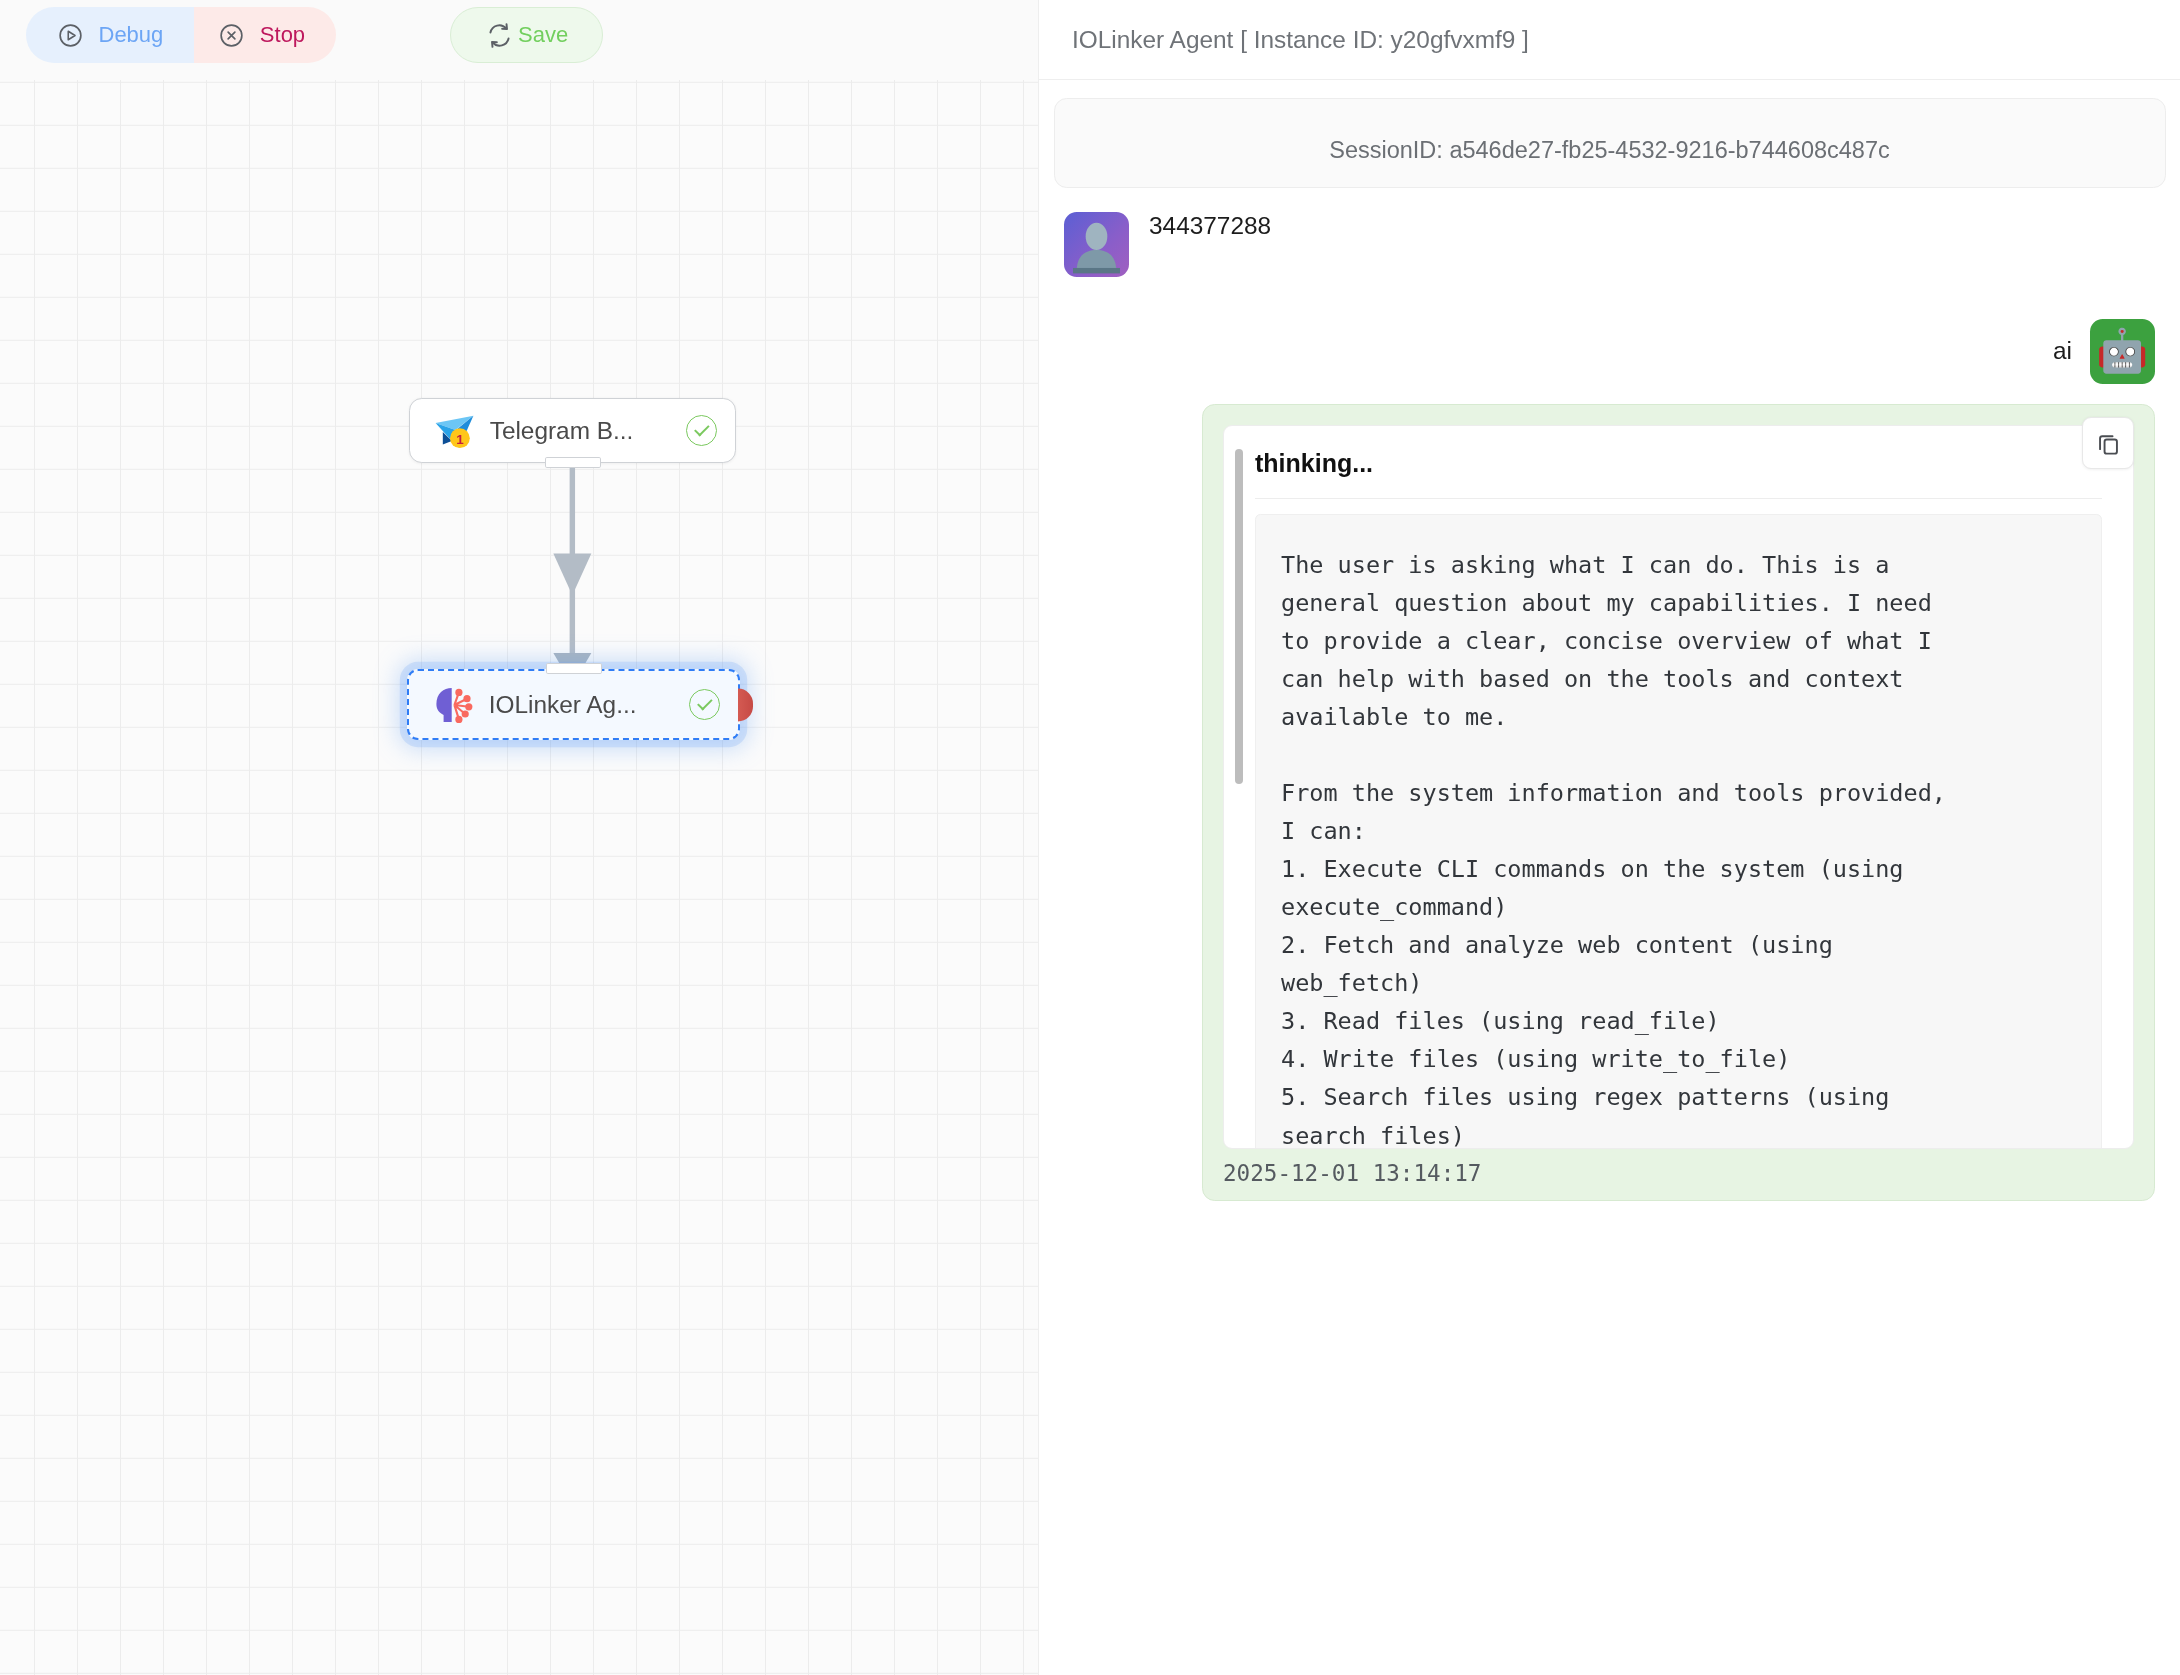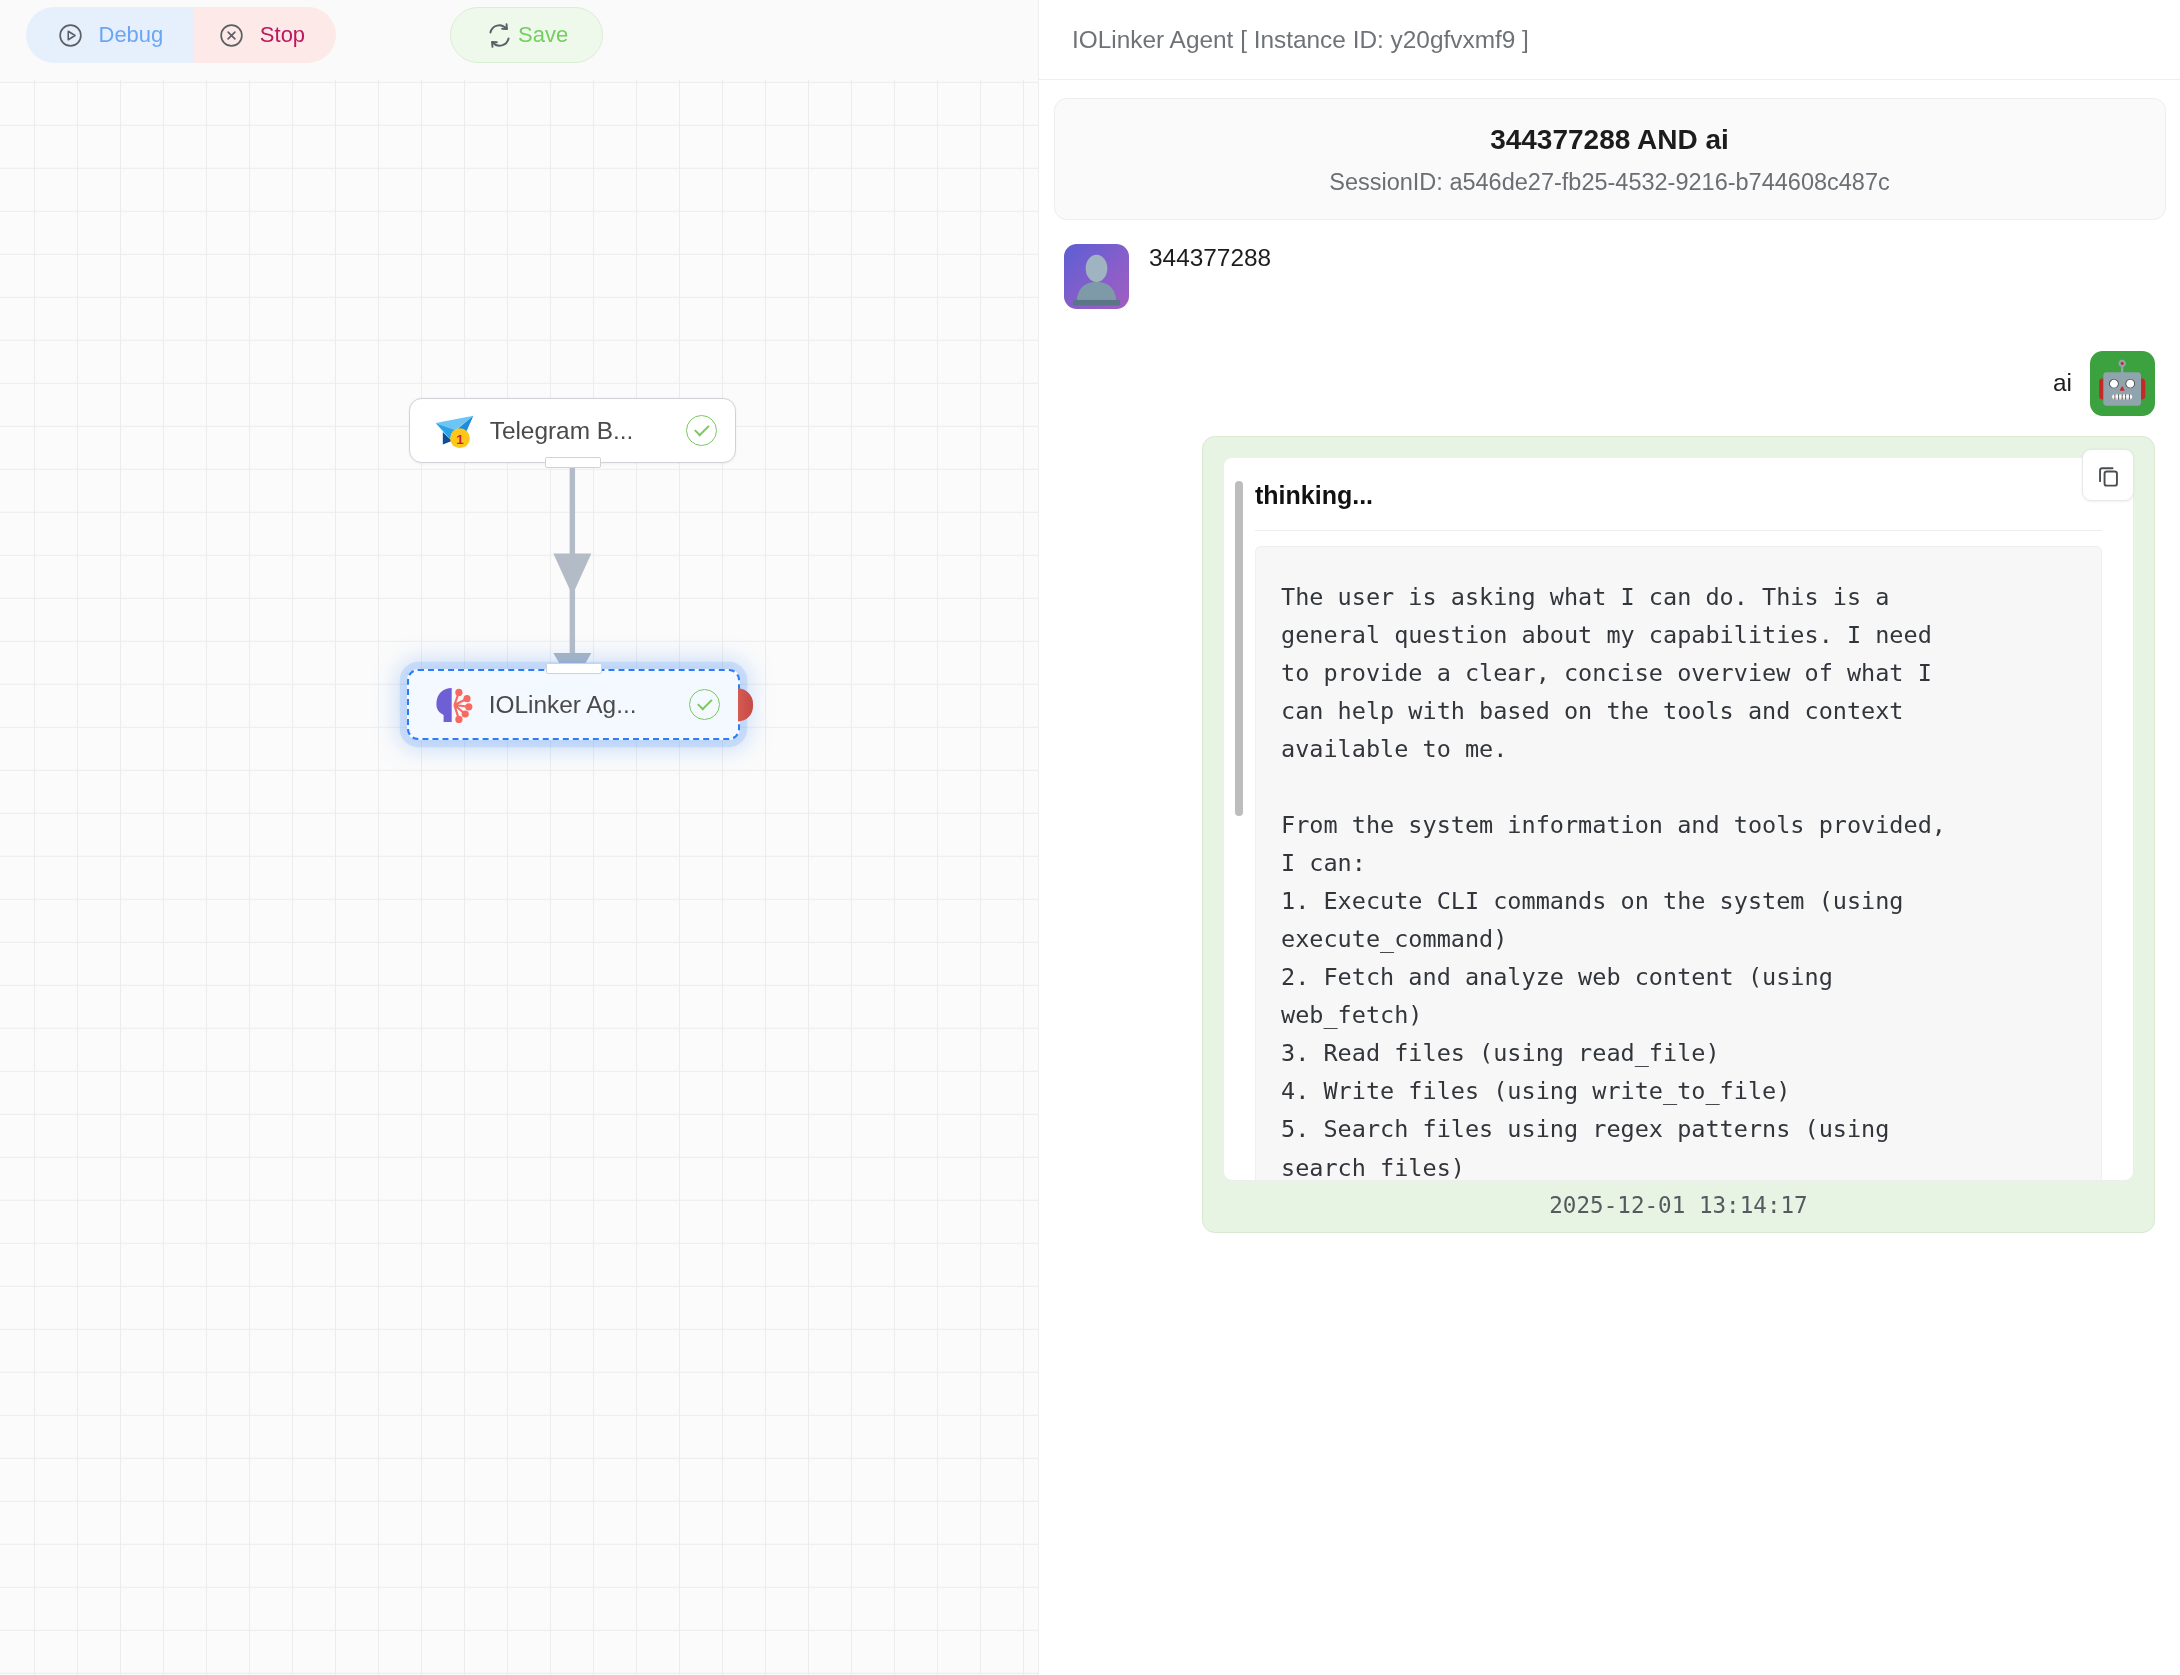--- a/index.html
+++ b/index.html
@@ -186,21 +186,21 @@
   }
   .copy-btn {
     position: absolute; right: 20px; top: 12.7px;
     width: 52px; height: 52px; border-radius: 9px;
     background: #fff; border: 0.9px solid #e8e8e8;
     display: flex; align-items: center; justify-content: center;
     cursor: pointer; z-index: 4;
     box-shadow: 0 0.9px 2.7px rgba(0,0,0,.06);
   }
   .ai-time {
-    text-align: center; margin-top: 11px;
+    text-align: left; margin-top: 11px;
     font-family: "DejaVu Sans Mono", monospace;
     font-size: 22.6px; color: #555a60;
   }
 </style>
 </head>
 <body>
 
 <div id="root">
 
   <div id="canvas-pane">
@@ -280,21 +280,20 @@
       <span class="handle-right"></span>
       <span class="port" style="left:50%;top:-8.1px;transform:translateX(-50%);"></span>
     </div>
   </div>
 
   <div id="chat-pane">
 
     <div id="chat-head">IOLinker Agent [ Instance ID: y20gfvxmf9 ]</div>
 
     <div id="session-card">
-      <div id="session-title">344377288 AND ai</div>
       <div id="session-id">SessionID: a546de27-fb25-4532-9216-b744608c487c</div>
     </div>
 
     <div id="msg-list">
 
       <div class="msg-user">
         <span class="avatar">
           <svg width="65" height="65" viewBox="0 0 72 72">
             <ellipse cx="36" cy="27" rx="12" ry="15" fill="#9fb4c0"></ellipse>
             <path d="M14 66 C14 48 24 42 36 42 C48 42 58 48 58 66 Z" fill="#7e99a8"></path>

